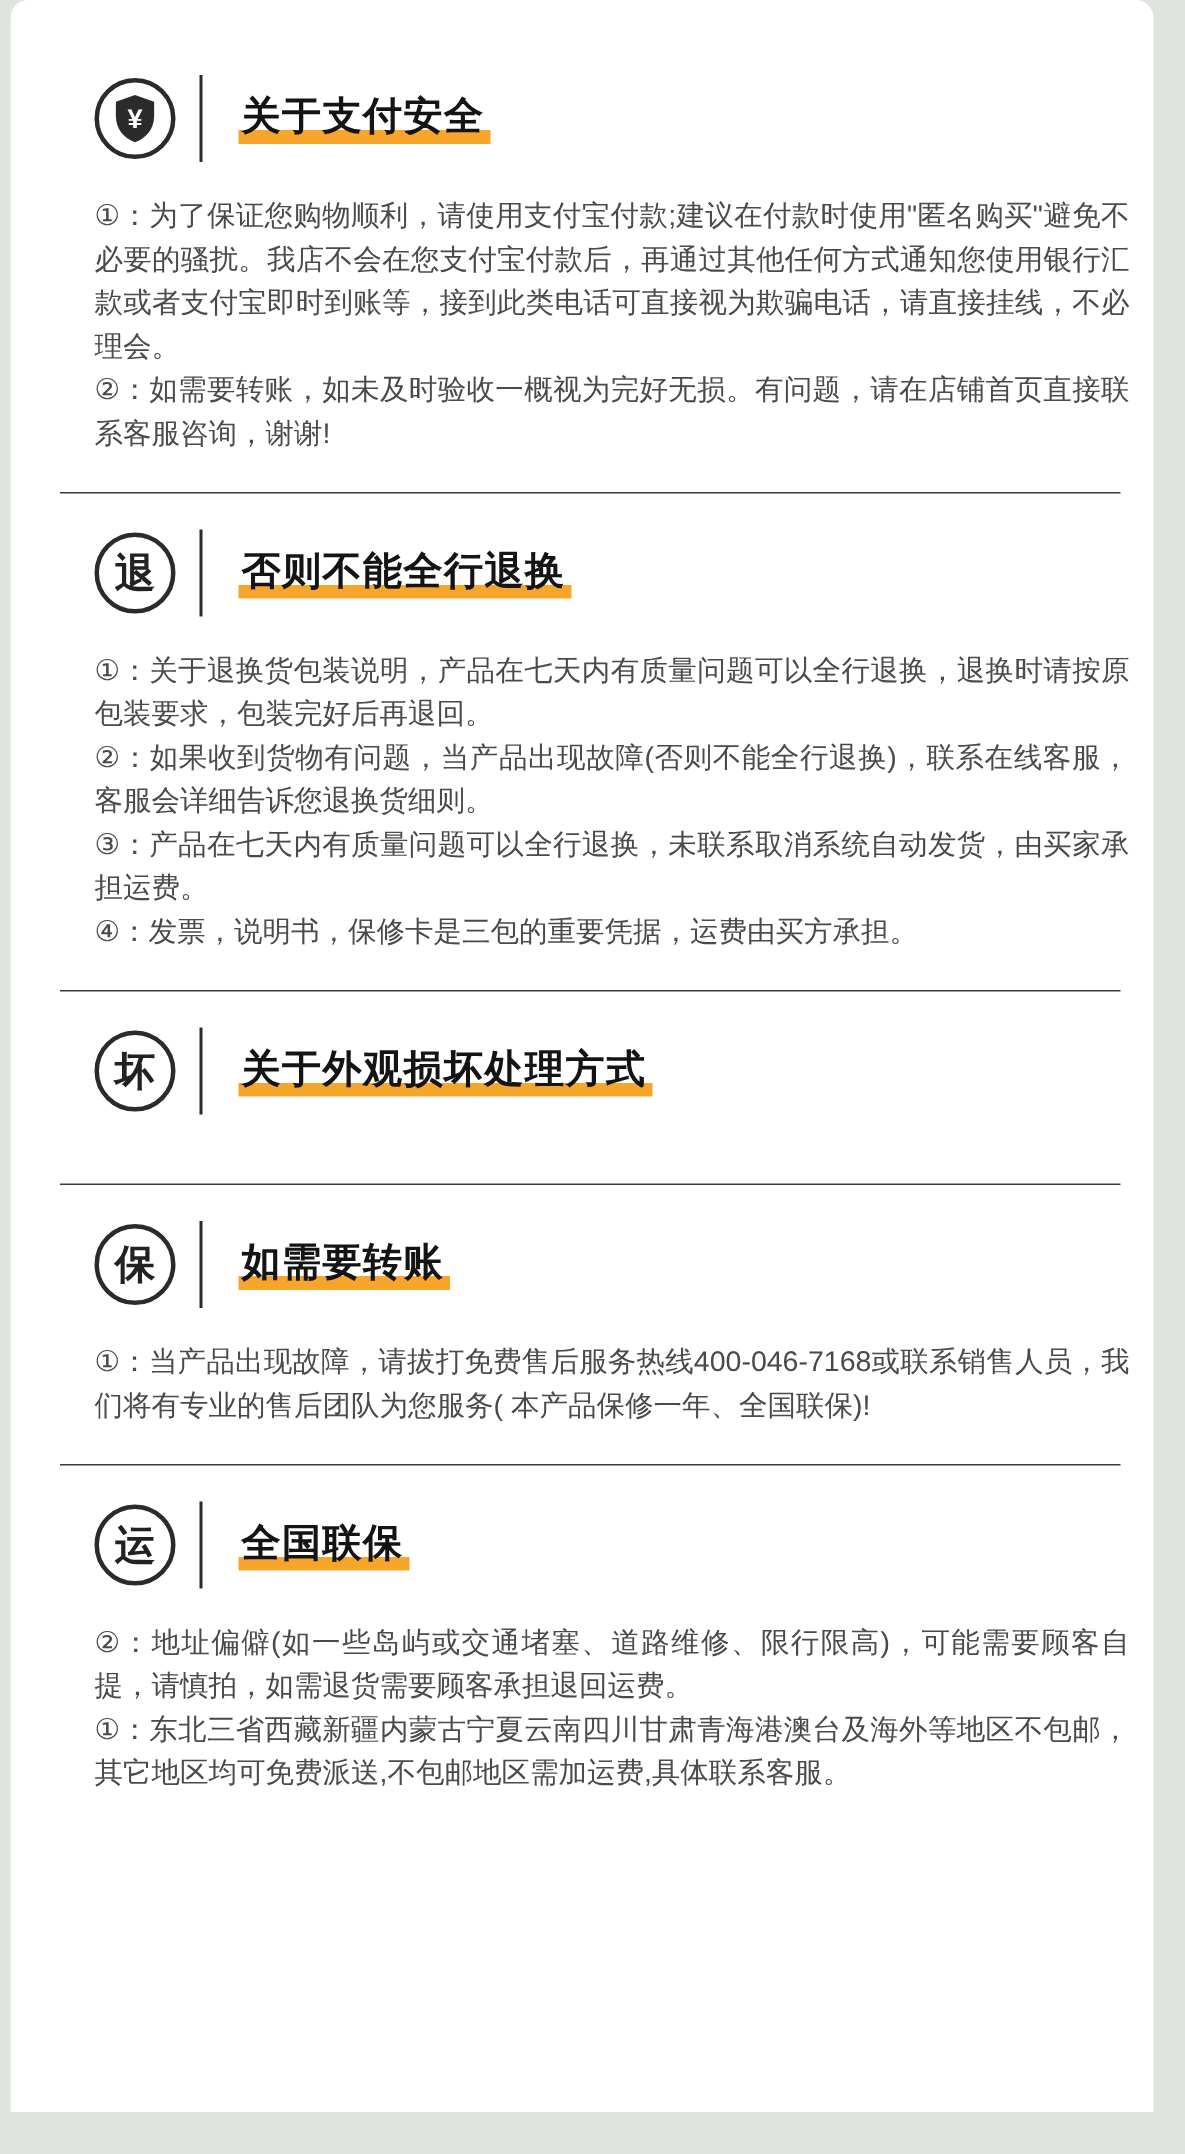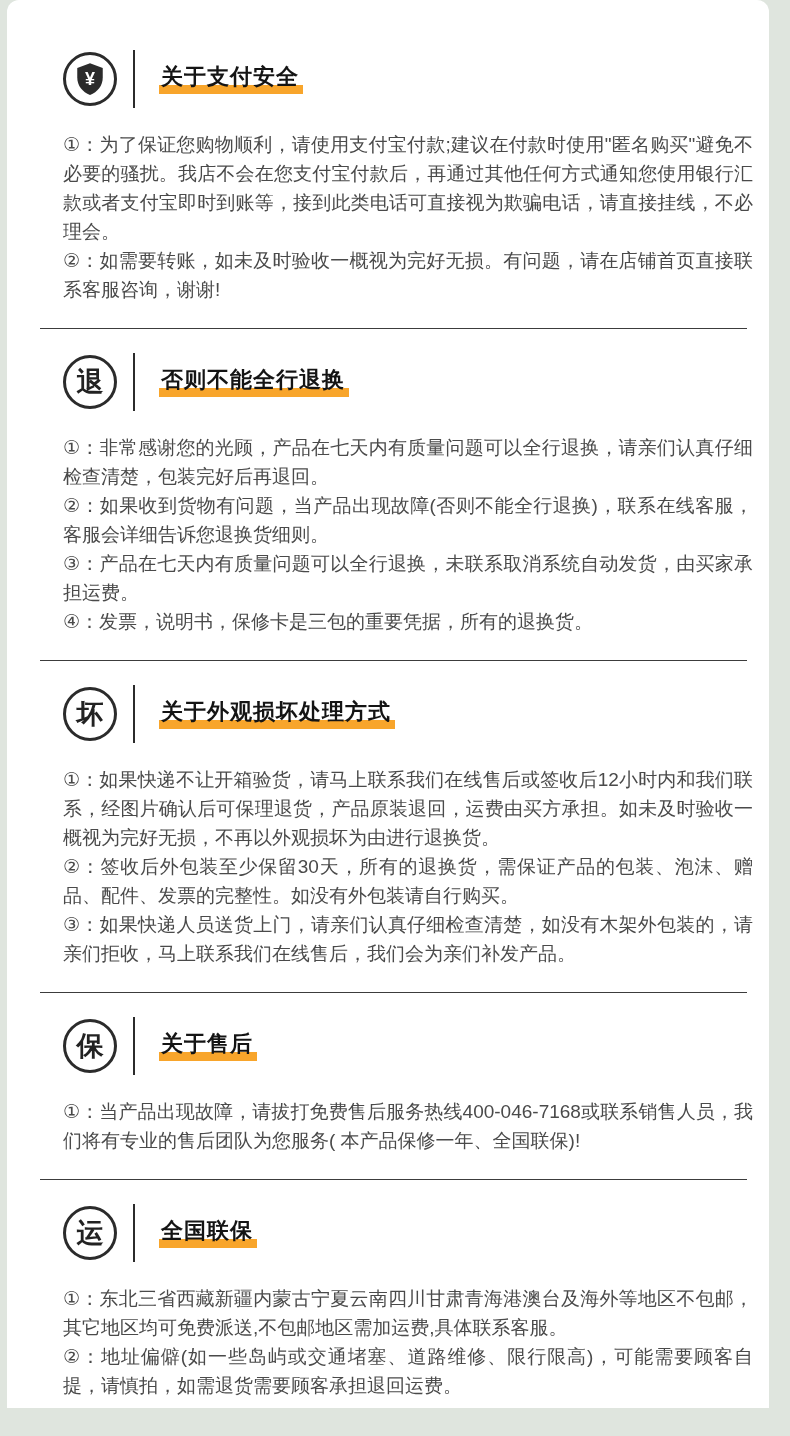--- a/index.html
+++ b/index.html
@@ -53,21 +53,21 @@
   }
   .vline {
     width: 2px;
     height: 58px;
     background: #2b2b2b;
     margin: 0 24px 0 16px;
   }
   .section-title {
     display: inline-block;
     margin: 0;
-    font-size: 22px;
+    font-size: 26px;
     font-weight: bold;
     color: #141414;
     letter-spacing: 1px;
     line-height: 1.2;
     background: linear-gradient(to top, #F8A52B 0, #F8A52B 9px, transparent 9px);
     padding: 0 4px 3px 2px;
   }
   .section-body {
     width: 690px;
   }
@@ -113,65 +113,60 @@
 
   <section class="policy-section">
     <div class="section-header">
       <div class="icon-circle">
         <span class="icon-char">退</span>
       </div>
       <div class="vline"></div>
       <h2 class="section-title">否则不能全行退换</h2>
     </div>
     <div class="section-body">
-        <p class="para">①：非常感谢您的光顾，产品在七天内有质量问题可以全行退换，请亲们认真仔细检查清楚，包装完好后再退回。</p>
+        <p class="para">①：关于退换货包装说明，产品在七天内有质量问题可以全行退换，退换时请按原包装要求，包装完好后再退回。</p>
         <p class="para">②：如果收到货物有问题，当产品出现故障(否则不能全行退换)，联系在线客服，客服会详细告诉您退换货细则。</p>
         <p class="para">③：产品在七天内有质量问题可以全行退换，未联系取消系统自动发货，由买家承担运费。</p>
-        <p class="para">④：发票，说明书，保修卡是三包的重要凭据，所有的退换货。</p>
+        <p class="para">④：发票，说明书，保修卡是三包的重要凭据，运费由买方承担。</p>
       </div>
   </section>
   <div class="divider"></div>
 
   <section class="policy-section">
     <div class="section-header">
       <div class="icon-circle">
         <span class="icon-char">坏</span>
       </div>
       <div class="vline"></div>
       <h2 class="section-title">关于外观损坏处理方式</h2>
     </div>
-    <div class="section-body">
-        <p class="para">①：如果快递不让开箱验货，请马上联系我们在线售后或签收后12小时内和我们联系，经图片确认后可保理退货，产品原装退回，运费由买方承担。如未及时验收一概视为完好无损，不再以外观损坏为由进行退换货。</p>
-        <p class="para">②：签收后外包装至少保留30天，所有的退换货，需保证产品的包装、泡沫、赠品、配件、发票的完整性。如没有外包装请自行购买。</p>
-        <p class="para">③：如果快递人员送货上门，请亲们认真仔细检查清楚，如没有木架外包装的，请亲们拒收，马上联系我们在线售后，我们会为亲们补发产品。</p>
-      </div>
   </section>
   <div class="divider"></div>
 
   <section class="policy-section">
     <div class="section-header">
       <div class="icon-circle">
         <span class="icon-char">保</span>
       </div>
       <div class="vline"></div>
-      <h2 class="section-title">关于售后</h2>
+      <h2 class="section-title">如需要转账</h2>
     </div>
     <div class="section-body">
         <p class="para">①：当产品出现故障，请拔打免费售后服务热线400-046-7168或联系销售人员，我们将有专业的售后团队为您服务( 本产品保修一年、全国联保)!</p>
       </div>
   </section>
   <div class="divider"></div>
 
   <section class="policy-section">
     <div class="section-header">
       <div class="icon-circle">
         <span class="icon-char">运</span>
       </div>
       <div class="vline"></div>
       <h2 class="section-title">全国联保</h2>
     </div>
     <div class="section-body">
+        <p class="para">②：地址偏僻(如一些岛屿或交通堵塞、道路维修、限行限高)，可能需要顾客自提，请慎拍，如需退货需要顾客承担退回运费。</p>
         <p class="para">①：东北三省西藏新疆内蒙古宁夏云南四川甘肃青海港澳台及海外等地区不包邮，其它地区均可免费派送,不包邮地区需加运费,具体联系客服。</p>
-        <p class="para">②：地址偏僻(如一些岛屿或交通堵塞、道路维修、限行限高)，可能需要顾客自提，请慎拍，如需退货需要顾客承担退回运费。</p>
       </div>
   </section>
 
 </div>
 
 </body></html>

